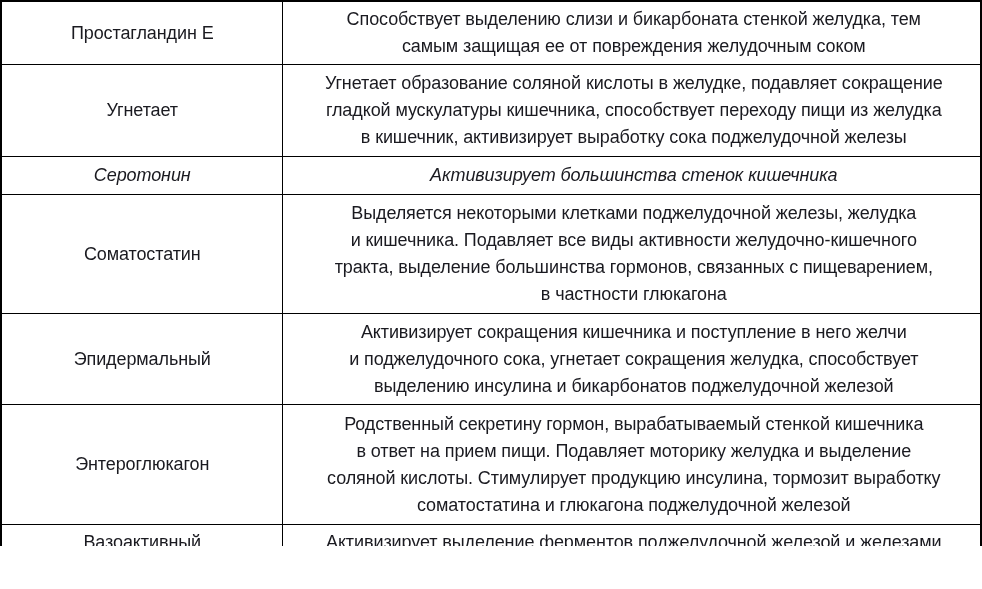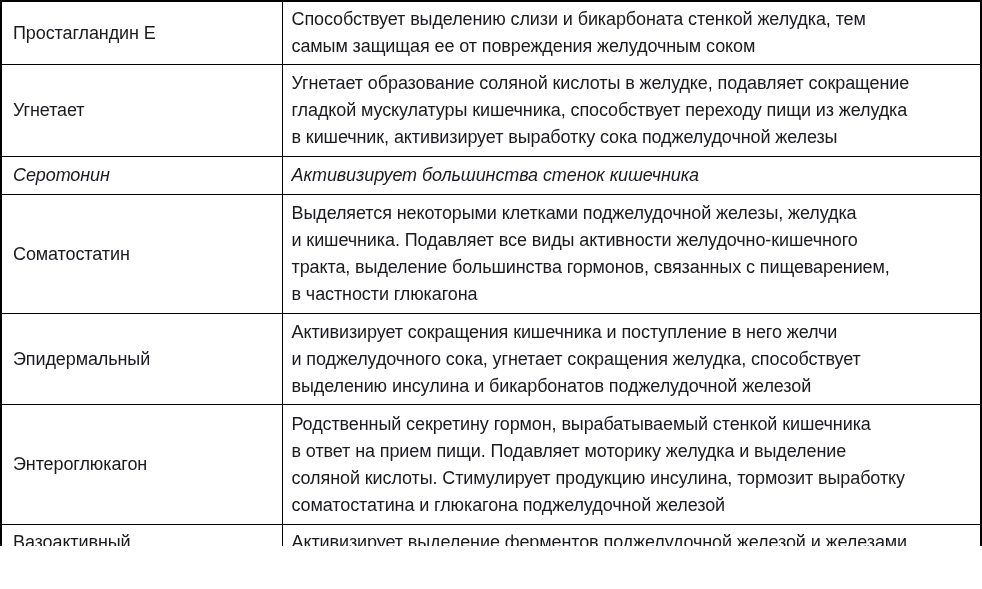--- a/index.html
+++ b/index.html
@@ -5,20 +5,21 @@
   html, body {
     margin: 0;
     padding: 0;
     background: #ffffff;
   }
   .page {
     width: 982px;
     height: 546px;
     overflow: hidden;
     box-sizing: border-box;
+    text-align: center;
   }
   table.hormones {
     border-collapse: collapse;
     table-layout: fixed;
     width: 982px;
     height: 589px;
     border: 2px solid #000000;
     font-family: "Liberation Sans", sans-serif;
     color: #1a1a20;
     background: #ffffff;

